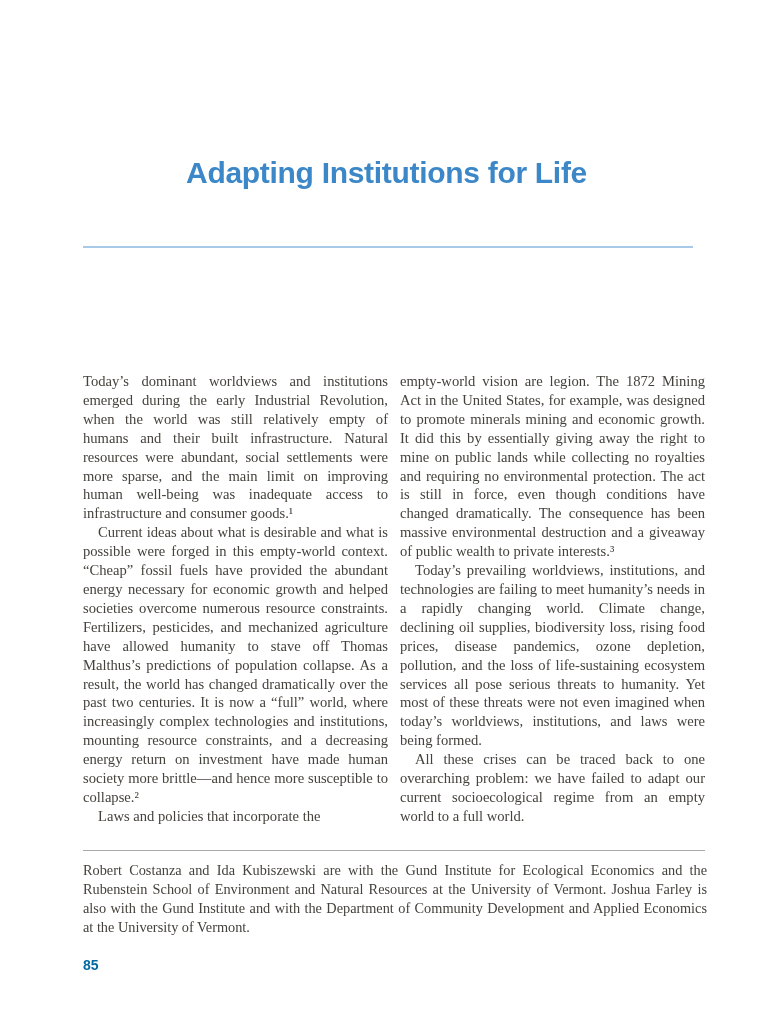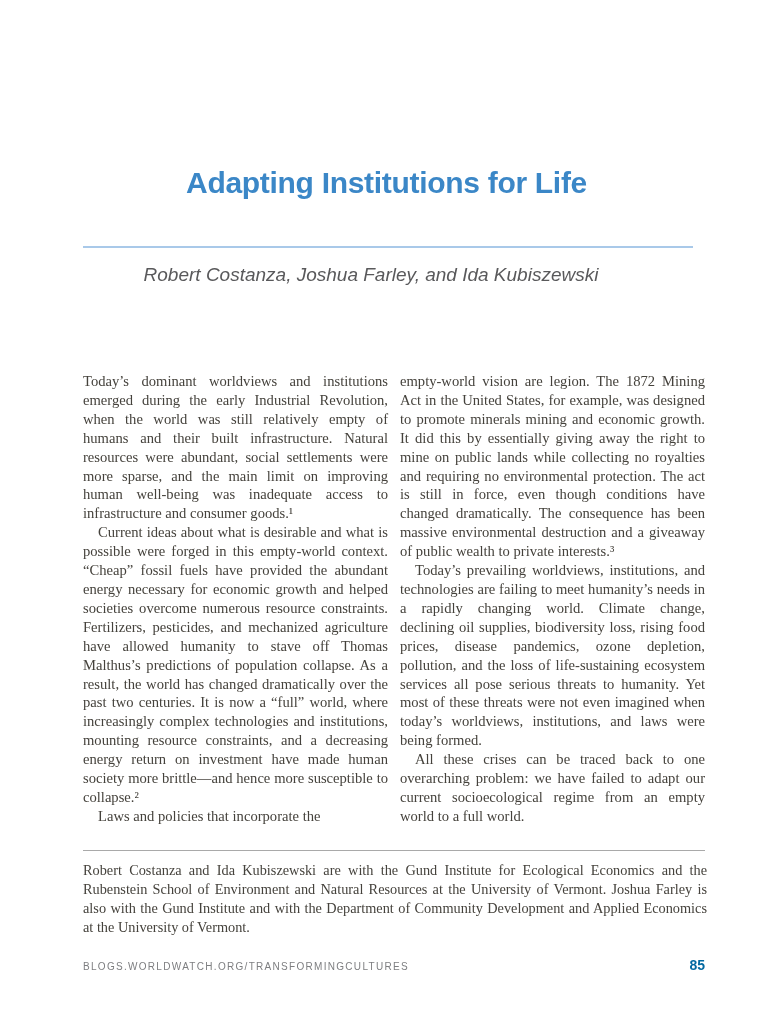--- a/index.html
+++ b/index.html
@@ -9,21 +9,21 @@
   }
   .page {
     position: relative;
     width: 775px;
     height: 1024px;
     background: #ffffff;
     overflow: hidden;
   }
   .title {
     position: absolute;
-    top: 162px;
+    top: 152px;
     left: 0;
     width: 773px;
     margin: 0;
     text-align: center;
     font-family: "Liberation Sans", sans-serif;
     font-weight: bold;
     font-size: 30px;
     line-height: 42px;
     letter-spacing: -0.3px;
     color: #3b87c7;
@@ -116,37 +116,35 @@
 <body>
 
 <div class="page">
 
   <h1 class="title">
       <span class="title-line">Adapting Institutions for Life</span>
     </h1>
 
   <div class="title-rule"></div>
 
-  <p class="authors">Robert Costanza, Joshua Farley, and Ida Kubiszewski</p>
 
   <div class="columns">
     <div class="col">
       <p class="para">Today’s dominant worldviews and institutions emerged during the early Industrial Revolution, when the world was still relatively empty of humans and their built infrastructure. Natural resources were abundant, social settlements were more sparse, and the main limit on improving human well-being was inadequate access to infrastructure and consumer goods.¹</p>
       <p class="para indent">Current ideas about what is desirable and what is possible were forged in this empty-world context. “Cheap” fossil fuels have provided the abundant energy necessary for economic growth and helped societies overcome numerous resource constraints. Fertilizers, pesticides, and mechanized agriculture have allowed humanity to stave off Thomas Malthus’s predictions of population collapse. As a result, the world has changed dramatically over the past two centuries. It is now a “full” world, where increasingly complex technologies and institutions, mounting resource constraints, and a decreasing energy return on investment have made human society more brittle—and hence more susceptible to collapse.²</p>
       <p class="para indent">Laws and policies that incorporate the</p>
     </div>
     <div class="col">
       <p class="para">empty-world vision are legion. The 1872 Mining Act in the United States, for example, was designed to promote minerals mining and economic growth. It did this by essentially giving away the right to mine on public lands while collecting no royalties and requiring no environmental protection. The act is still in force, even though conditions have changed dramatically. The consequence has been massive environmental destruction and a giveaway of public wealth to private interests.³</p>
       <p class="para indent">Today’s prevailing worldviews, institutions, and technologies are failing to meet humanity’s needs in a rapidly changing world. Climate change, declining oil supplies, biodiversity loss, rising food prices, disease pandemics, ozone depletion, pollution, and the loss of life-sustaining ecosystem services all pose serious threats to humanity. Yet most of these threats were not even imagined when today’s worldviews, institutions, and laws were being formed.</p>
       <p class="para indent">All these crises can be traced back to one overarching problem: we have failed to adapt our current socioecological regime from an empty world to a full world.</p>
     </div>
   </div>
 
   <div class="footnote-rule"></div>
 
   <p class="footnote"><span class="b">Robert Costanza</span><span> and </span><span class="b">Ida Kubiszewski</span><span> are with the Gund Institute for Ecological Economics and the Rubenstein School of Environment and Natural Resources at the University of Vermont. </span><span class="b">Joshua Farley</span><span> is also with the Gund Institute and with the Department of Community Development and Applied Economics at the University of Vermont.</span></p>
 
   <div class="footer">
-    <span class="footer-url">BLOGS.WORLDWATCH.ORG/TRANSFORMINGCULTURES</span>
     <span class="page-number">85</span>
   </div>
 
 </div>
 
 </body></html>

